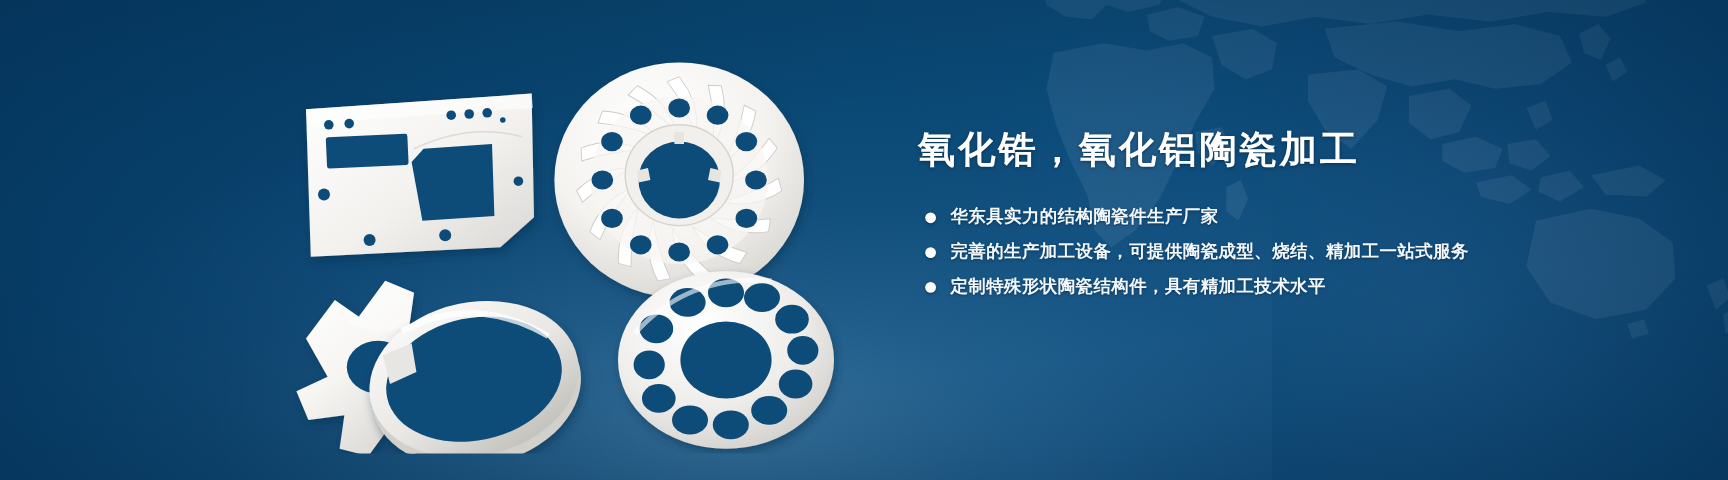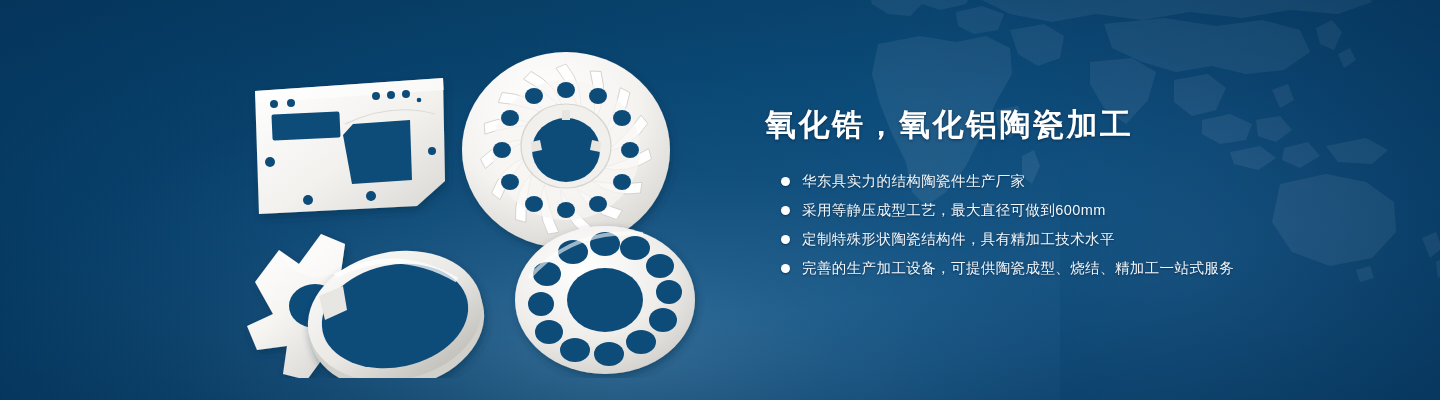--- a/index.html
+++ b/index.html
@@ -89,22 +89,23 @@
     font-size: 31px;
     font-weight: 700;
     letter-spacing: 2.5px;
     line-height: 1.2;
     margin: 0 0 28px 0;
     text-shadow: 0 1px 3px rgba(2,26,48,0.55);
     white-space: nowrap;
   }
   .bullets {
     list-style: none;
-    margin: 16px;
+    margin: 6px;
     padding: 0;
+    font-weight: bold;
   }
   .bullet {
     display: flex;
     align-items: center;
     margin-bottom: 9px;
   }
   .bullet-dot {
     width: 9px;
     height: 9px;
     border-radius: 50%;
@@ -362,26 +363,22 @@
 
   <div class="copy">
     <h1 class="headline">氧化锆，氧化铝陶瓷加工</h1>
     <ul class="bullets">
       <li class="bullet">
         <span class="bullet-dot"></span>
         <span class="bullet-text">华东具实力的结构陶瓷件生产厂家</span>
       </li>
       <li class="bullet">
         <span class="bullet-dot"></span>
-        <span class="bullet-text">采用等静压成型工艺，最大直径可做到600mm</span>
+        <span class="bullet-text">完善的生产加工设备，可提供陶瓷成型、烧结、精加工一站式服务</span>
       </li>
       <li class="bullet">
         <span class="bullet-dot"></span>
         <span class="bullet-text">定制特殊形状陶瓷结构件，具有精加工技术水平</span>
       </li>
-      <li class="bullet">
-        <span class="bullet-dot"></span>
-        <span class="bullet-text">完善的生产加工设备，可提供陶瓷成型、烧结、精加工一站式服务</span>
-      </li>
     </ul>
   </div>
 
 </div>
 
 </body></html>

